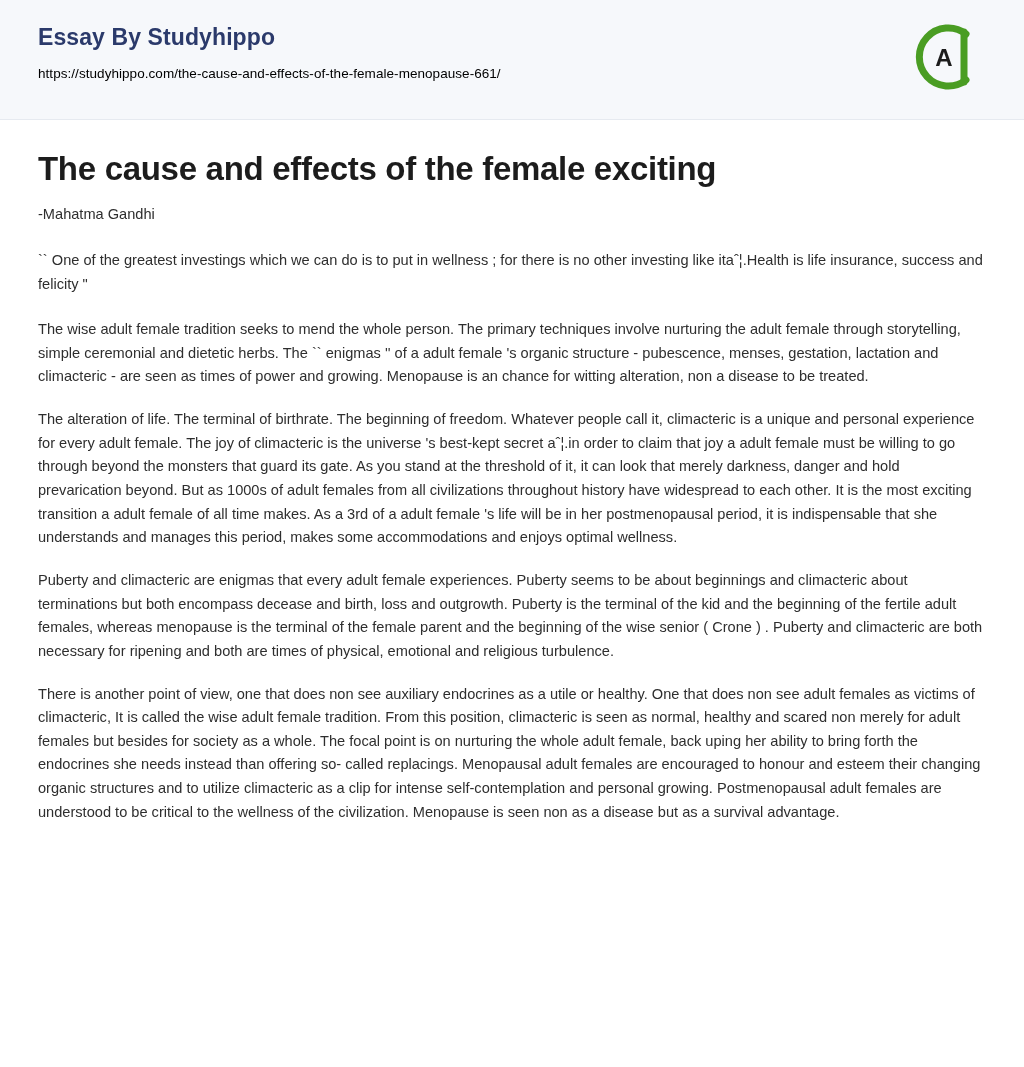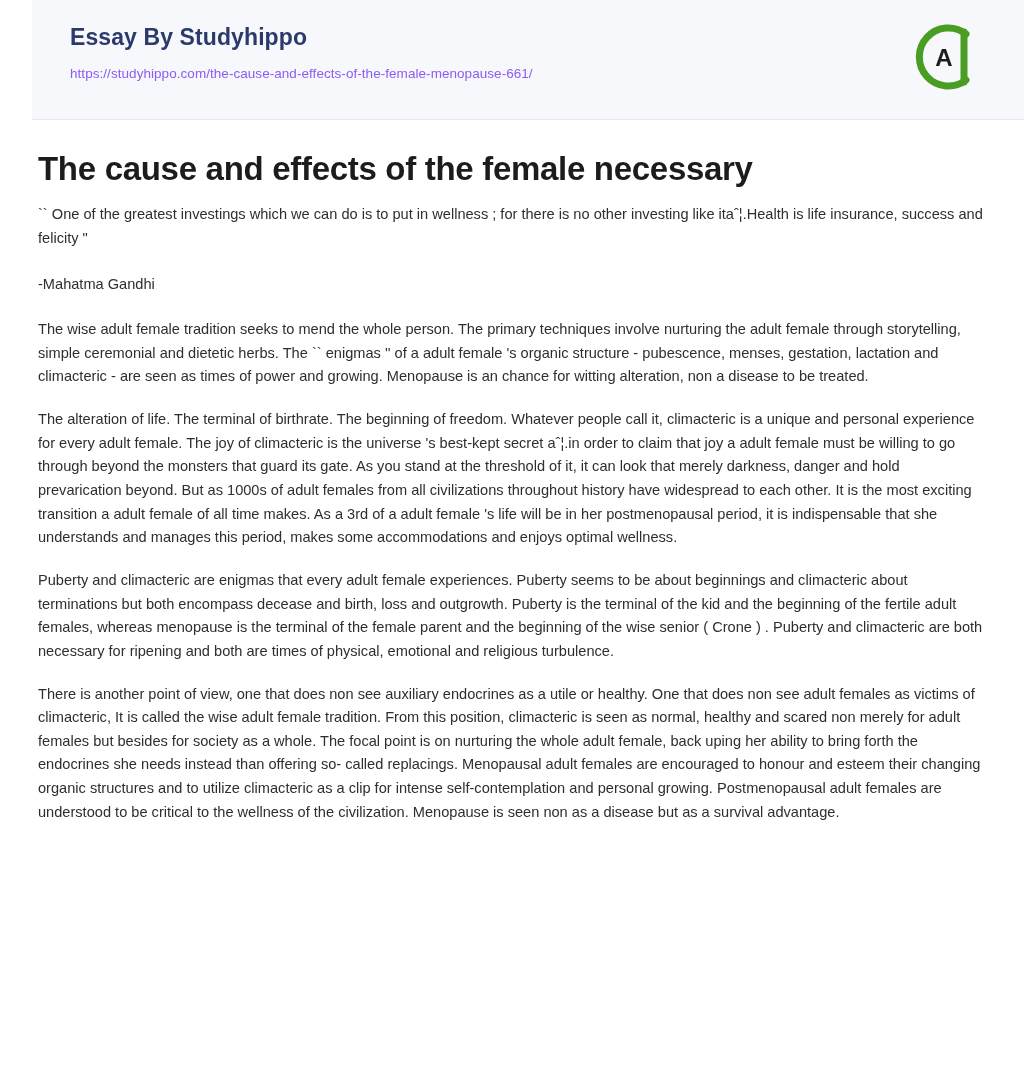--- a/index.html
+++ b/index.html
@@ -17,35 +17,34 @@
     background: #ffffff;
     overflow: hidden;
   }
   
   .site-header {
     background: #f6f8fb;
     border-bottom: 1px solid #e6eaf0;
     padding: 24px 38px 20px 38px;
     position: relative;
     height: 120px;
-    margin-left: 32px;
   }
   .brand-line {
     font-size: 23px;
     font-weight: bold;
     color: #2b3a6b;
     letter-spacing: 0.1px;
     line-height: 1.2;
   }
   .brand-by { color: #2b3a6b; }
   .brand-name { color: #2b3a6b; }
   .site-url {
     margin-top: 14px;
     font-size: 13.5px;
-    color: #8b5cf6;
+    color: #000000;
     letter-spacing: 0.05px;
   }
   .logo-wrap {
     position: absolute;
     right: 42px;
     top: 20px;
     width: 74px;
     height: 74px;
   }
   .logo-wrap svg { display: block; }
@@ -85,23 +84,23 @@
     <div class="logo-wrap">
       <svg width="74" height="74" viewBox="0 0 74 74" aria-hidden="true">
         <path d="M58 14 A29 29 0 1 0 58 60" fill="none" stroke="#4a9d23" stroke-width="7" stroke-linecap="round"></path>
         <line x1="56" y1="12" x2="56" y2="62" stroke="#4a9d23" stroke-width="7" stroke-linecap="round"></line>
         <text x="36" y="46" font-family="Liberation Sans, sans-serif" font-size="24" font-weight="bold" fill="#1c1c1c" text-anchor="middle">A</text>
       </svg>
     </div>
   </div>
 
   <div class="article">
-    <h1 class="article-title">The cause and effects of the female necessary</h1>
+    <h1 class="article-title">The cause and effects of the female exciting</h1>
 
+    <p class="para byline">-Mahatma Gandhi</p>
     <p class="para quote">`` One of the greatest investings which we can do is to put in wellness ; for there is no other investing like itaˆ¦.Health is life insurance, success and felicity "</p>
-    <p class="para byline">-Mahatma Gandhi</p>
     <p class="para">The wise adult female tradition seeks to mend the whole person. The primary techniques involve nurturing the adult female through storytelling, simple ceremonial and dietetic herbs. The `` enigmas '' of a adult female 's organic structure - pubescence, menses, gestation, lactation and climacteric - are seen as times of power and growing. Menopause is an chance for witting alteration, non a disease to be treated.</p>
     <p class="para">The alteration of life. The terminal of birthrate. The beginning of freedom. Whatever people call it, climacteric is a unique and personal experience for every adult female. The joy of climacteric is the universe 's best-kept secret aˆ¦.in order to claim that joy a adult female must be willing to go through beyond the monsters that guard its gate. As you stand at the threshold of it, it can look that merely darkness, danger and hold prevarication beyond. But as 1000s of adult females from all civilizations throughout history have widespread to each other. It is the most exciting transition a adult female of all time makes. As a 3rd of a adult female 's life will be in her postmenopausal period, it is indispensable that she understands and manages this period, makes some accommodations and enjoys optimal wellness.</p>
     <p class="para">Puberty and climacteric are enigmas that every adult female experiences. Puberty seems to be about beginnings and climacteric about terminations but both encompass decease and birth, loss and outgrowth. Puberty is the terminal of the kid and the beginning of the fertile adult females, whereas menopause is the terminal of the female parent and the beginning of the wise senior ( Crone ) . Puberty and climacteric are both necessary for ripening and both are times of physical, emotional and religious turbulence.</p>
     <p class="para">There is another point of view, one that does non see auxiliary endocrines as a utile or healthy. One that does non see adult females as victims of climacteric, It is called the wise adult female tradition. From this position, climacteric is seen as normal, healthy and scared non merely for adult females but besides for society as a whole. The focal point is on nurturing the whole adult female, back uping her ability to bring forth the endocrines she needs instead than offering so- called replacings. Menopausal adult females are encouraged to honour and esteem their changing organic structures and to utilize climacteric as a clip for intense self-contemplation and personal growing. Postmenopausal adult females are understood to be critical to the wellness of the civilization. Menopause is seen non as a disease but as a survival advantage.</p>
   </div>
 
 </div>
 
 </body></html>

